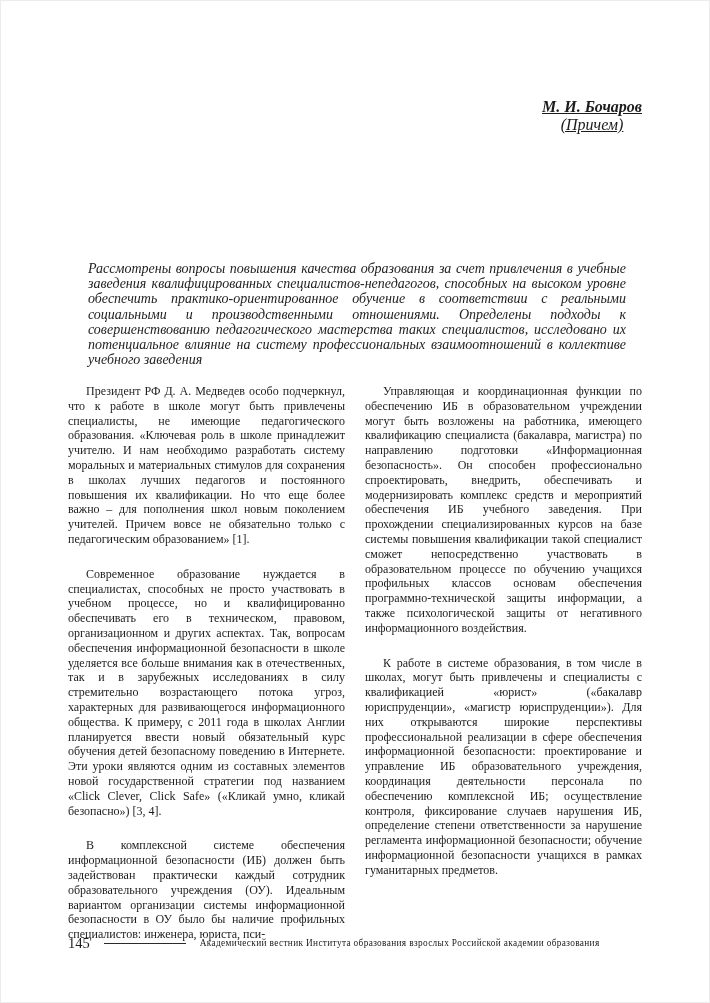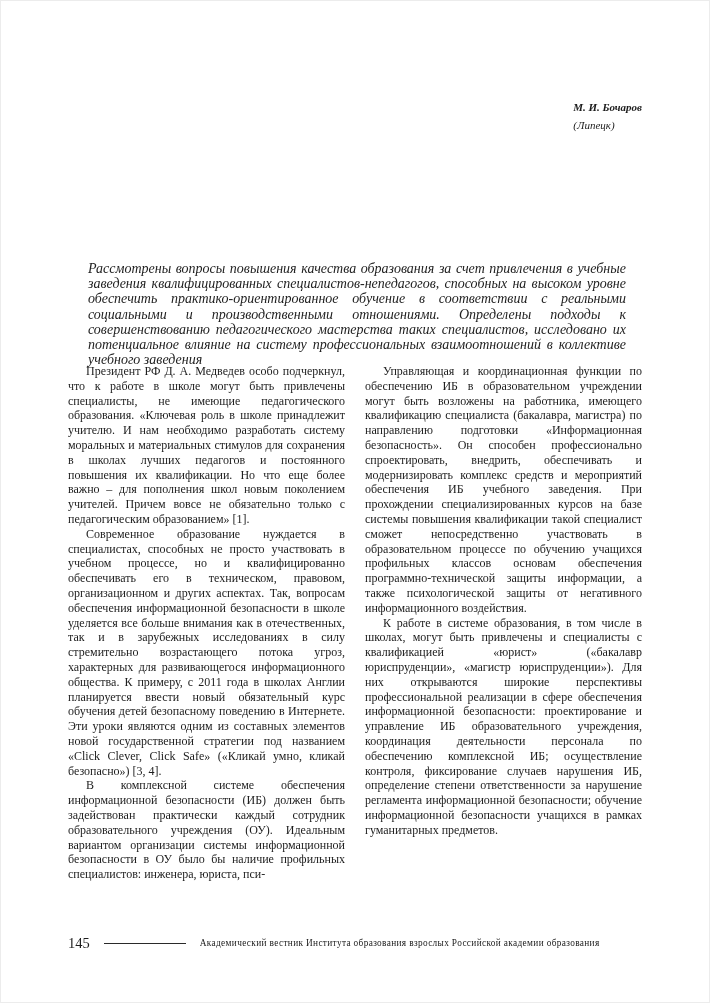--- a/index.html
+++ b/index.html
@@ -17,23 +17,24 @@
     font-family: "Liberation Serif", serif;
     color: #1c1c1c;
     box-shadow: inset 0 0 0 1px #ececec;
   }
 
   
   .author-block {
     position: absolute;
     top: 98px;
     right: 68px;
-    text-align: left;
-    font-size: 11px;
+    text-align: center;
+    font-size: 16px;
     line-height: 18px;
+    text-decoration: underline;
   }
   .author-name {
     font-weight: bold;
     font-style: italic;
   }
   .author-location {
     font-style: italic;
   }
 
   
@@ -86,20 +87,21 @@
     flex: 1 1 0;
     font-size: 12px;
     line-height: 14.8px;
     text-align: justify;
   }
   .col p {
     margin: 0;
   }
   .col p.indent {
     text-indent: 18px;
+    margin-top: 20px;
   }
 
   
   .footer {
     position: absolute;
     top: 933px;
     left: 68px;
     right: 68px;
     display: flex;
     align-items: center;
@@ -125,21 +127,21 @@
     overflow: hidden;
   }
 </style>
 </head>
 <body>
 
 <div class="page">
 
   <div class="author-block">
     <div class="author-name">М. И. Бочаров</div>
-    <div class="author-location">(Липецк)</div>
+    <div class="author-location">(Причем)</div>
   </div>
 
 
   <div class="abstract">Рассмотрены вопросы повышения качества образования за счет привлечения в учебные заведения квалифицированных специалистов-непедагогов, способных на высоком уровне обеспечить практико-ориентированное обучение в соответствии с реальными социальными и производственными отношениями. Определены подходы к совершенствованию педагогического мастерства таких специалистов, исследовано их потенциальное влияние на систему профессиональных взаимоотношений в коллективе учебного заведения</div>
 
   <div class="columns">
     <div class="col">
       <p class="indent">Президент РФ Д. А. Медведев особо подчеркнул, что к работе в школе могут быть привлечены специалисты, не имеющие педагогического образования. «Ключевая роль в школе принадлежит учителю. И нам необходимо разработать систему моральных и материальных стимулов для сохранения в школах лучших педагогов и постоянного повышения их квалификации. Но что еще более важно – для пополнения школ новым поколением учителей. Причем вовсе не обязательно только с педагогическим образованием» [1].</p>
       <p class="indent">Современное образование нуждается в специалистах, способных не просто участвовать в учебном процессе, но и квалифицированно обеспечивать его в техническом, правовом, организационном и других аспектах. Так, вопросам обеспечения информационной безопасности в школе уделяется все больше внимания как в отечественных, так и в зарубежных исследованиях в силу стремительно возрастающего потока угроз, характерных для развивающегося информационного общества. К примеру, с 2011 года в школах Англии планируется ввести новый обязательный курс обучения детей безопасному поведению в Интернете. Эти уроки являются одним из составных элементов новой государственной стратегии под названием «Click Clever, Click Safe» («Кликай умно, кликай безопасно») [3, 4].</p>
       <p class="indent">В комплексной системе обеспечения информационной безопасности (ИБ) должен быть задействован практически каждый сотрудник образовательного учреждения (ОУ). Идеальным вариантом организации системы информационной безопасности в ОУ было бы наличие профильных специалистов: инженера, юриста, пси-</p>

